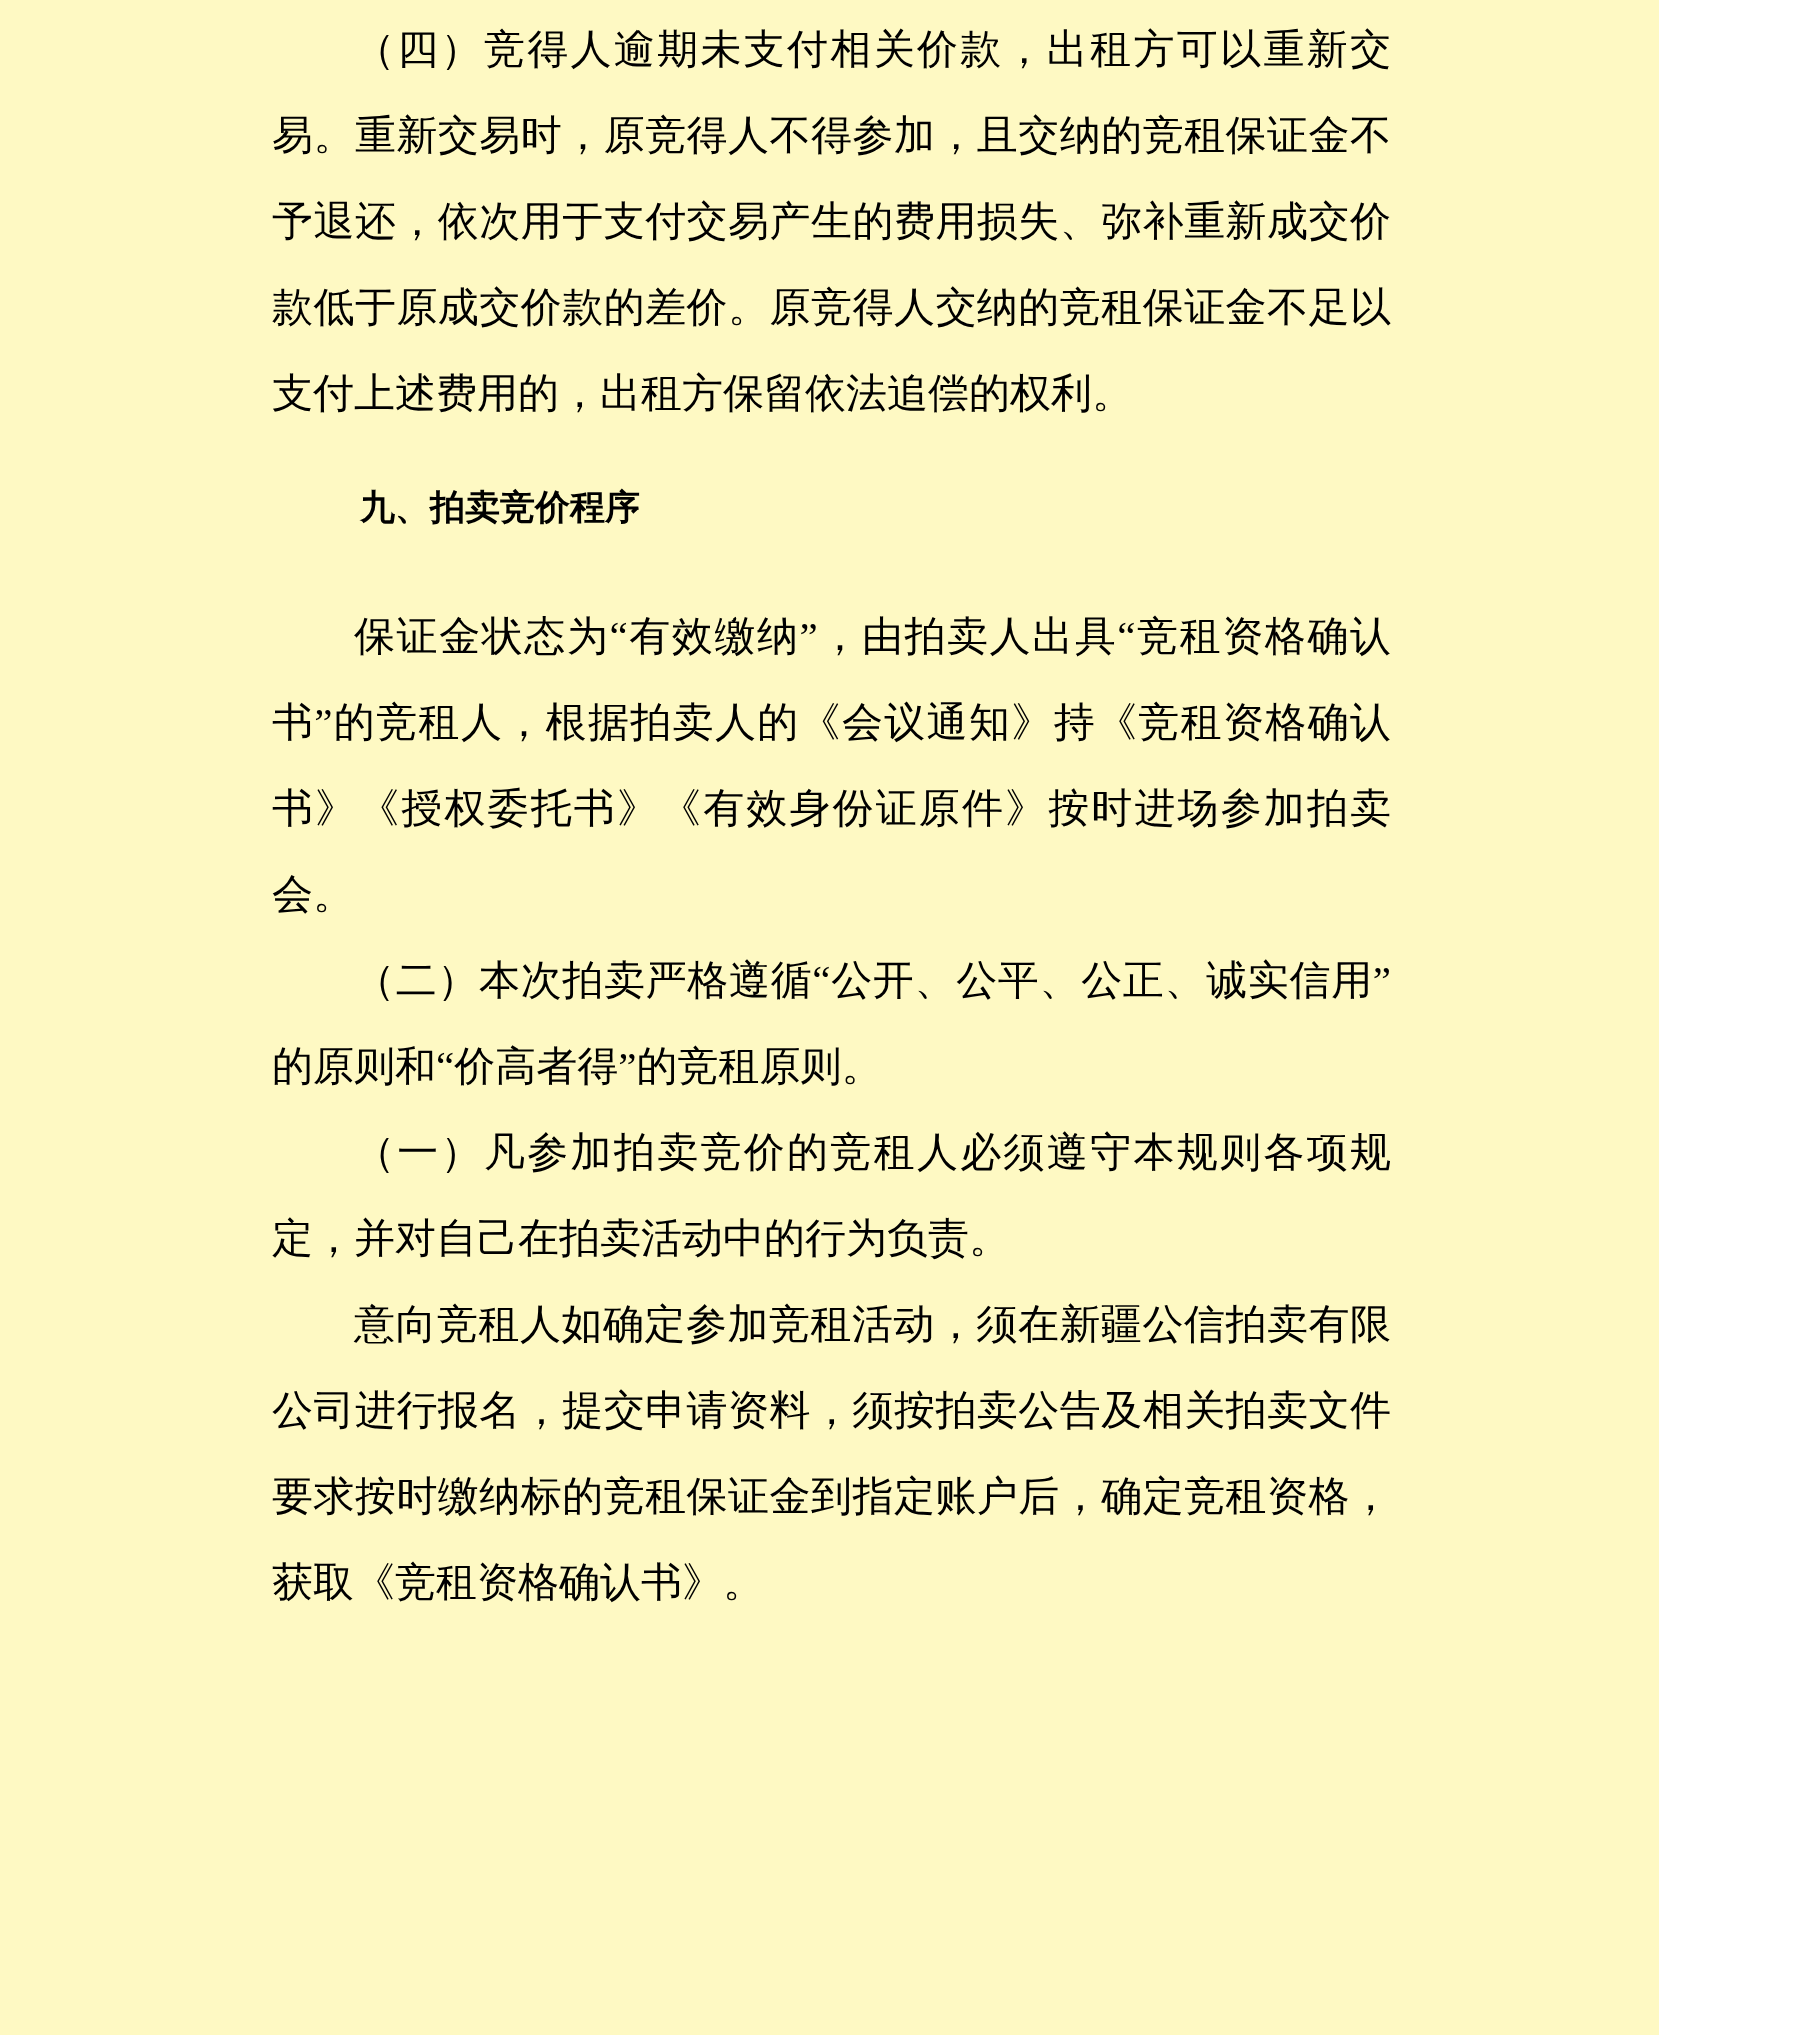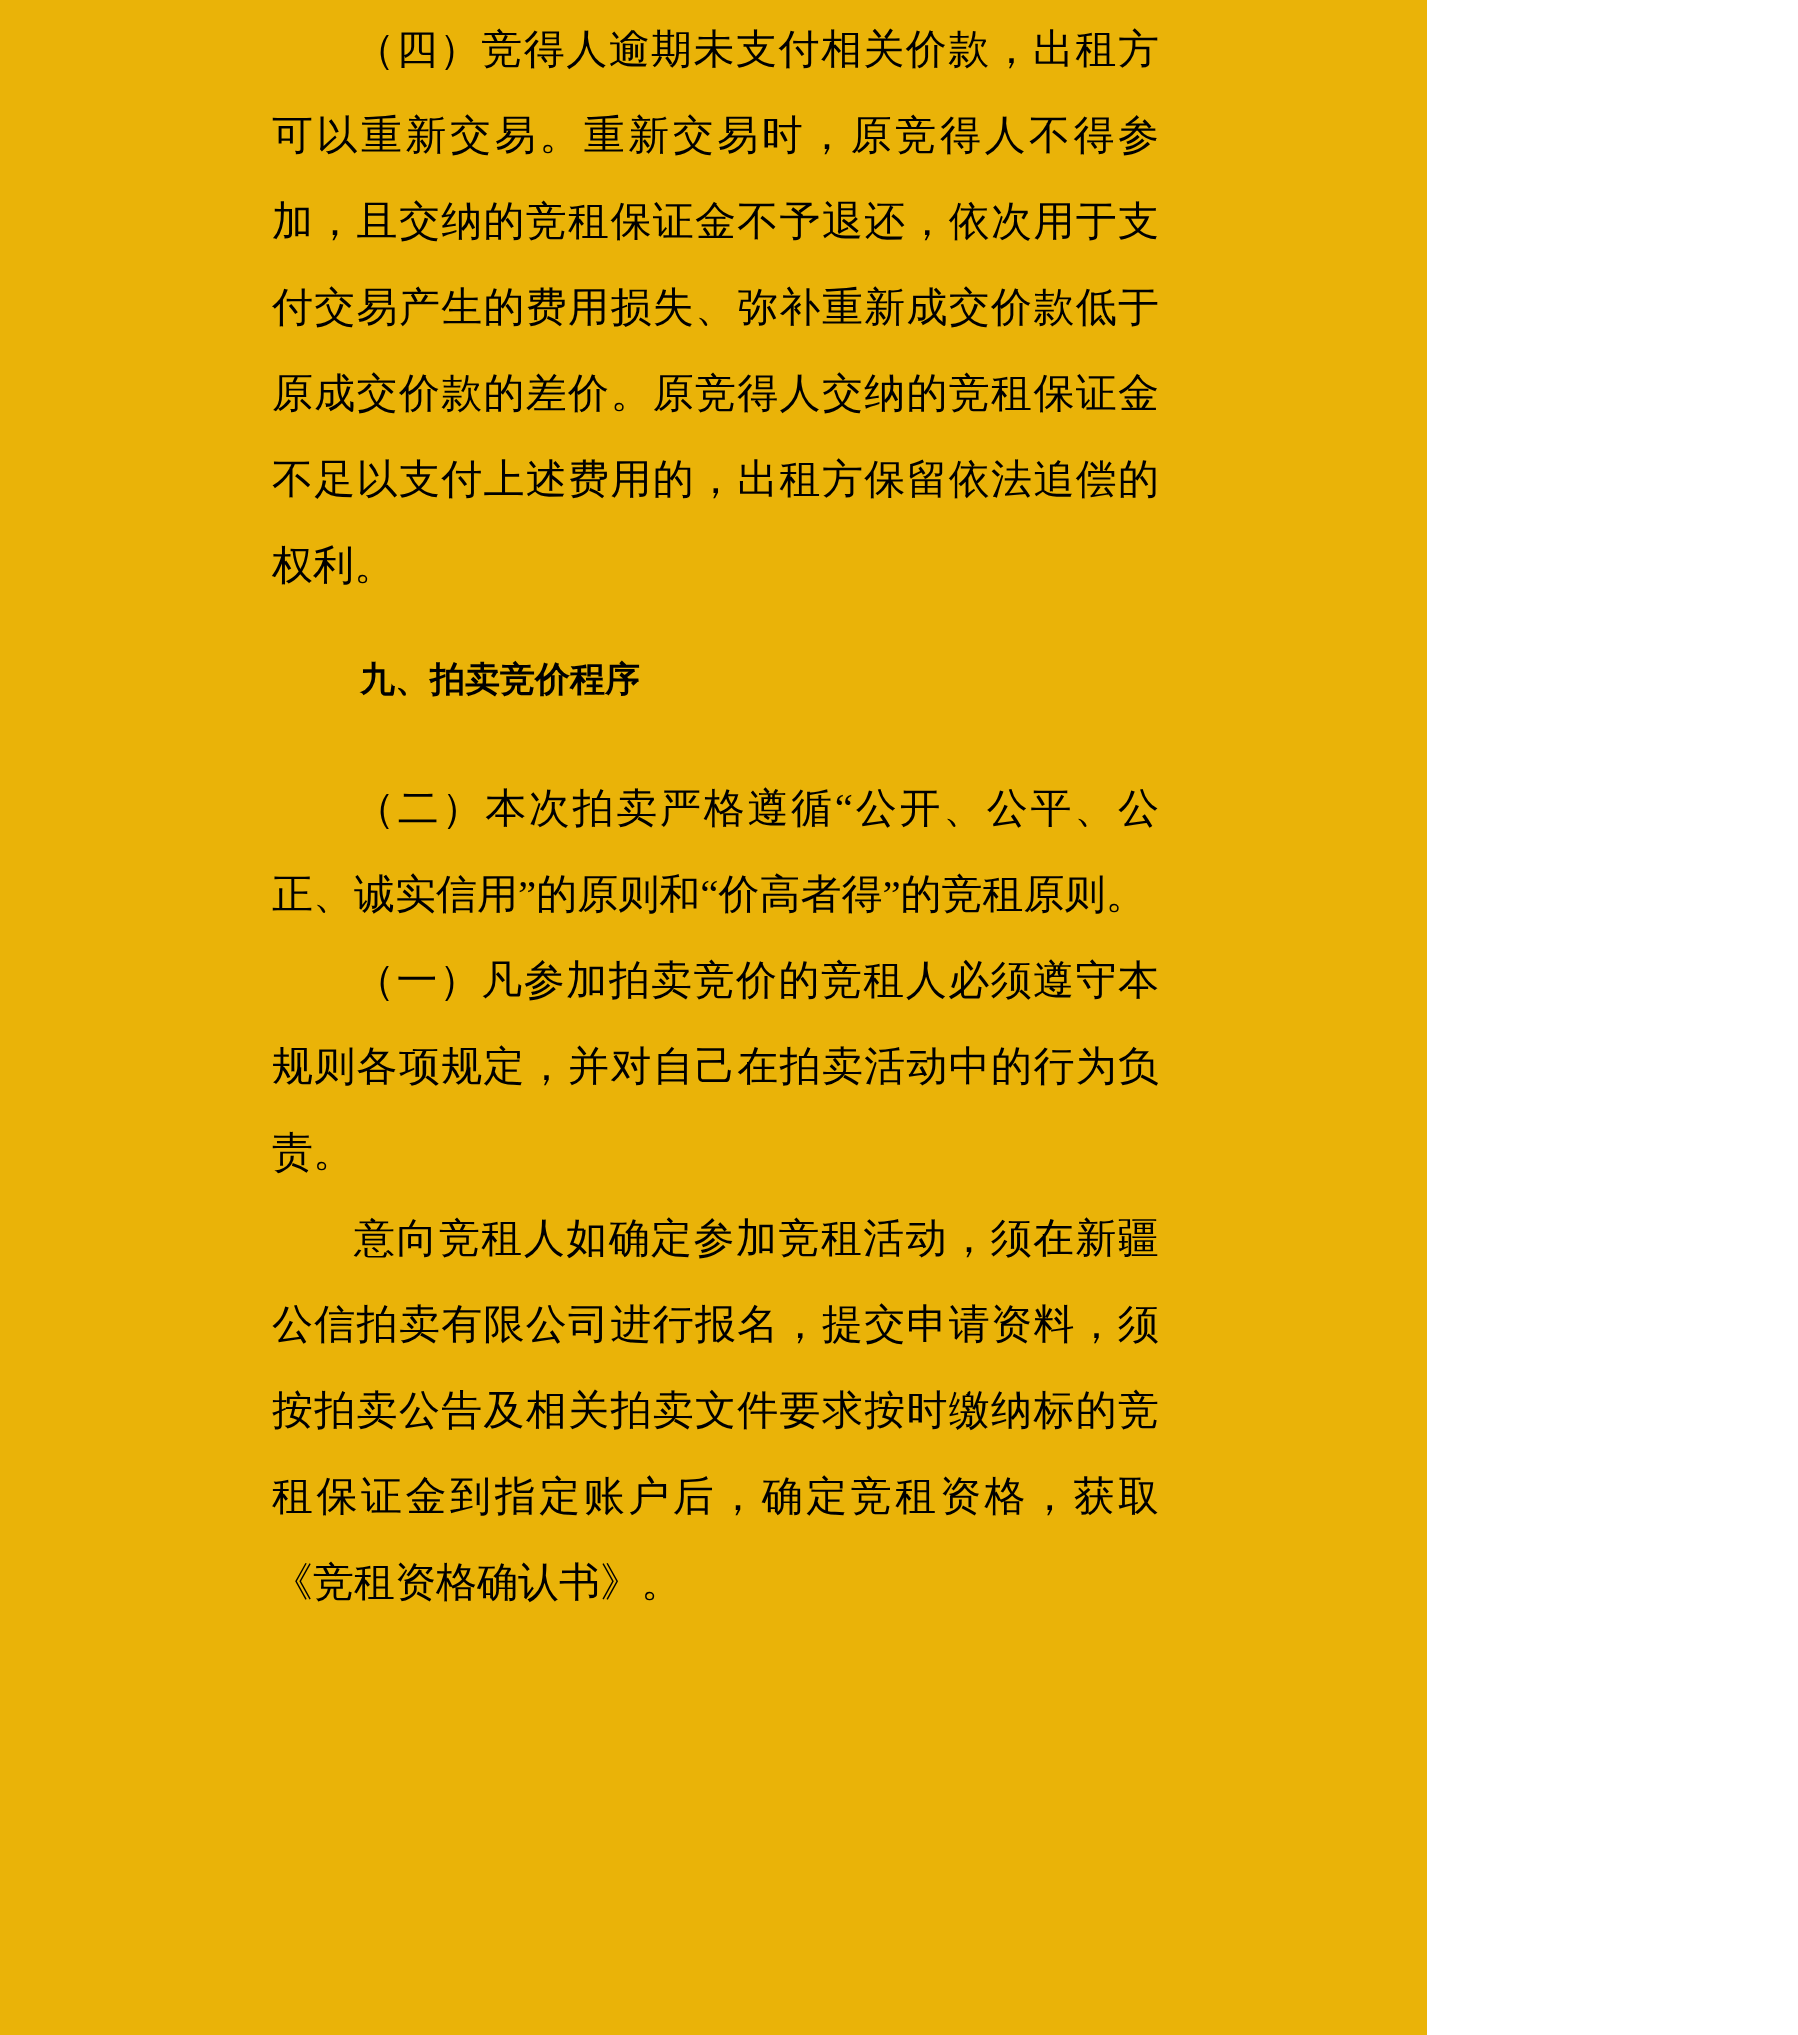--- a/index.html
+++ b/index.html
@@ -7,24 +7,24 @@
     padding: 0;
     background: #ffffff;
   }
   body {
     width: 1799px;
     height: 2035px;
     overflow: hidden;
   }
   .page {
     box-sizing: border-box;
-    width: 1427px;
+    width: 1659px;
     height: 2035px;
     padding: 5.8px 268px 0 272px;
-    background: #eab308;
+    background: #fef9c3;
     color: #000000;
     font-family: "Liberation Serif", "DejaVu Serif", serif;
     font-size: 41px;
     line-height: 86px;
   }
   .para {
     margin: 0;
     text-indent: 2em;
     text-align: justify;
     text-justify: inter-character;
@@ -48,20 +48,21 @@
 </head>
 <body>
 
 <div class="page">
 
   <p class="para">（四）竞得人逾期未支付相关价款，出租方可以重新交易。重新交易时，原竞得人不得参加，且交纳的竞租保证金不予退还，依次用于支付交易产生的费用损失、弥补重新成交价款低于原成交价款的差价。原竞得人交纳的竞租保证金不足以支付上述费用的，出租方保留依法追偿的权利。</p>
 
 
   <h2 class="section-heading">九、拍卖竞价程序</h2>
 
+  <p class="para">保证金状态为“有效缴纳”，由拍卖人出具“竞租资格确认书”的竞租人，根据拍卖人的《会议通知》持《竞租资格确认书》《授权委托书》《有效身份证原件》按时进场参加拍卖会。</p>
 
   <p class="para">（二）本次拍卖严格遵循“公开、公平、公正、诚实信用”的原则和“价高者得”的竞租原则。</p>
 
   <p class="para">（一）凡参加拍卖竞价的竞租人必须遵守本规则各项规定，并对自己在拍卖活动中的行为负责。</p>
 
 
   <p class="para">意向竞租人如确定参加竞租活动，须在新疆公信拍卖有限公司进行报名，提交申请资料，须按拍卖公告及相关拍卖文件要求按时缴纳标的竞租保证金到指定账户后，确定竞租资格，获取《竞租资格确认书》。</p>
 
 </div>
 

